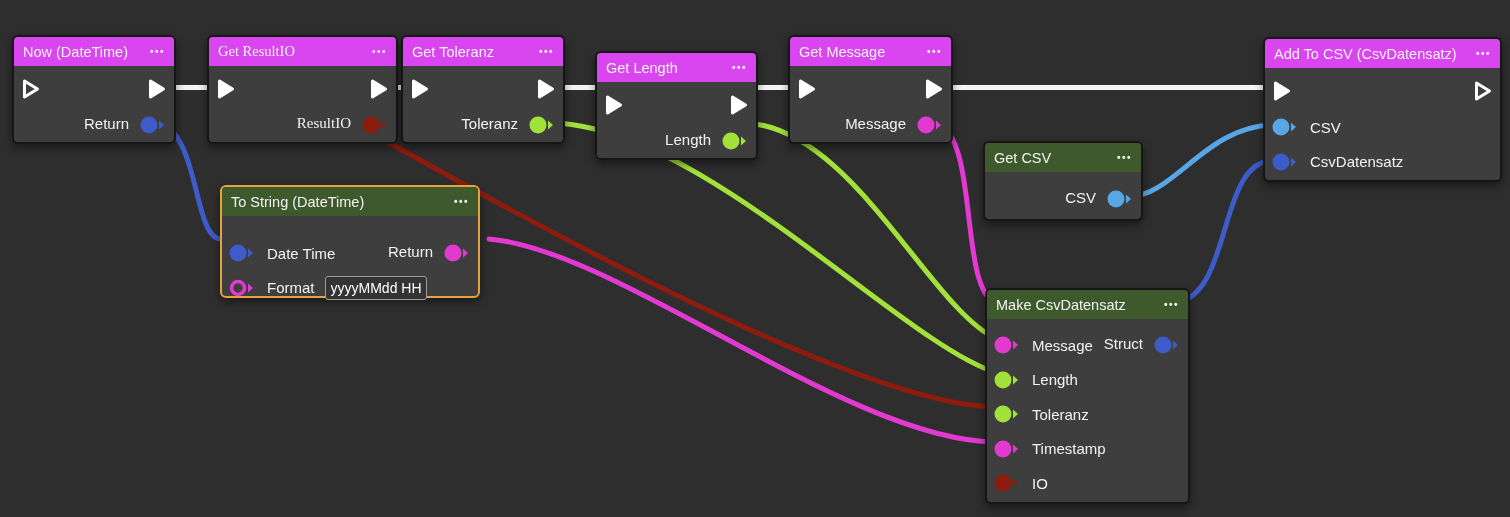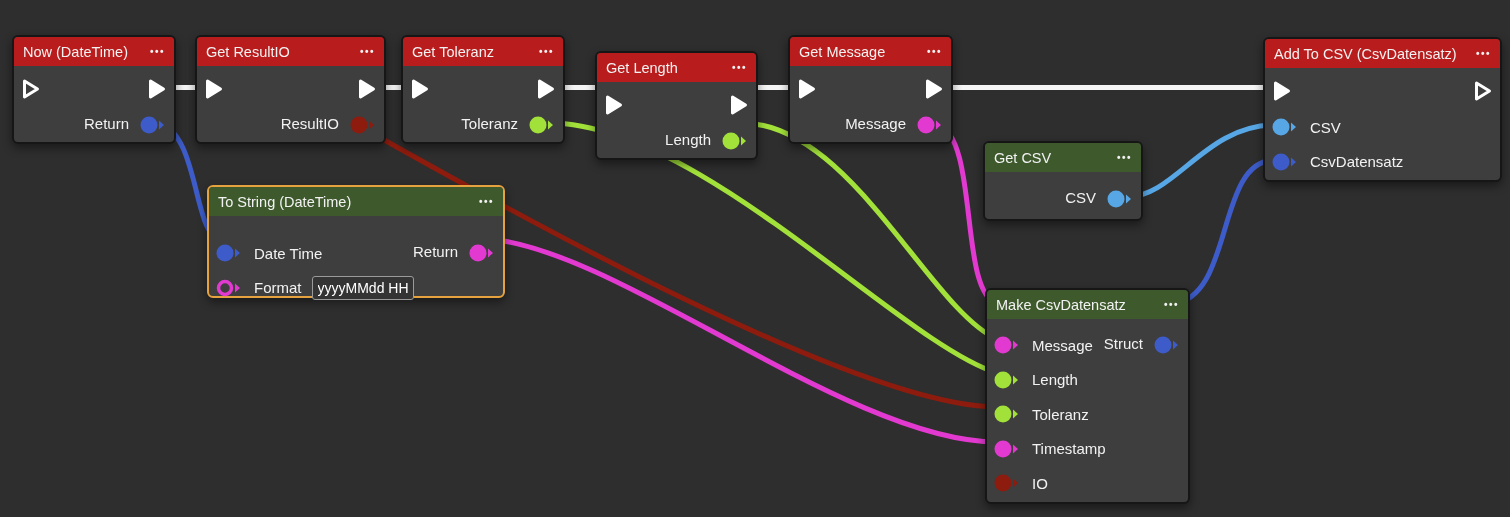--- a/index.html
+++ b/index.html
@@ -18,21 +18,21 @@
     border-radius:6px;
     box-sizing:border-box;
     box-shadow:0 4px 10px rgba(0,0,0,.45);
   }
   .node.selected{border-color:#e6a23e;}
   .hdr{
     height:29px;display:flex;align-items:center;
     padding:0 9px;border-radius:4px 4px 0 0;
     color:#f2f2f2;font-size:14.5px;white-space:nowrap;
   }
-  .hdr.blue{background:#b91c1c;}
+  .hdr.blue{background:#d946ef;}
   .hdr.green{background:#3e5a2d;}
   .menu{
     margin-left:auto;padding-left:8px;
     color:#f2f2f2;font-size:10px;letter-spacing:1.5px;font-weight:bold;
     cursor:pointer;line-height:29px;
   }
   .body{display:block;}
   .row{
     display:flex;align-items:center;
     height:34.5px;padding:0 7px;
@@ -89,21 +89,21 @@
             <span class="out">
           <span class="lbl">Return</span>
           <svg class="pin" width="27" height="20" viewBox="0 0 27 20">
             <circle cx="9" cy="10" r="8.5" fill="#3d5cc9"></circle>
             <polygon points="19,5.5 24,10 19,14.5" fill="#3d5cc9"></polygon>
           </svg>
         </span>
           </div>
         </div>
       </div>
-      <div class="node" style="left: 195px; top: 35px; width: 191px; height: 109px;">
+      <div class="node" style="left: 207px; top: 35px; width: 191px; height: 109px; font-family: Liberation Serif, serif;">
         <div class="hdr blue">
       <span class="title">Get ResultIO</span>
       <span class="menu">•••</span>
     </div>
         <div class="body" style="padding-top:4px">
           <div class="row exec">
             <svg class="pin " width="20" height="22" viewBox="0 0 20 22">
             <polygon points="3.5,3 16.5,11 3.5,19" fill="#ffffff" stroke="#ffffff" stroke-width="3" stroke-linejoin="round"></polygon>
           </svg>
             <svg class="pin push-right" width="20" height="22" viewBox="0 0 20 22">
@@ -236,21 +236,21 @@
             <span class="out">
           <span class="lbl">CSV</span>
           <svg class="pin" width="27" height="20" viewBox="0 0 27 20">
             <circle cx="9" cy="10" r="8.5" fill="#57a7e6"></circle>
             <polygon points="19,5.5 24,10 19,14.5" fill="#57a7e6"></polygon>
           </svg>
         </span>
           </div>
         </div>
       </div>
-      <div class="node selected" style="left: 207px; top: 185px; width: 298px; height: 113px;">
+      <div class="node selected" style="left: 220px; top: 185px; width: 260px; height: 113px;">
         <div class="hdr green">
       <span class="title">To String (DateTime)</span>
       <span class="menu">•••</span>
     </div>
         <div class="body" style="padding-top:20px">
           <div class="row">
             <svg class="pin" width="27" height="20" viewBox="0 0 27 20">
             <circle cx="9" cy="10" r="8.5" fill="#3d5cc9"></circle>
             <polygon points="19,5.5 24,10 19,14.5" fill="#3d5cc9"></polygon>
           </svg>

